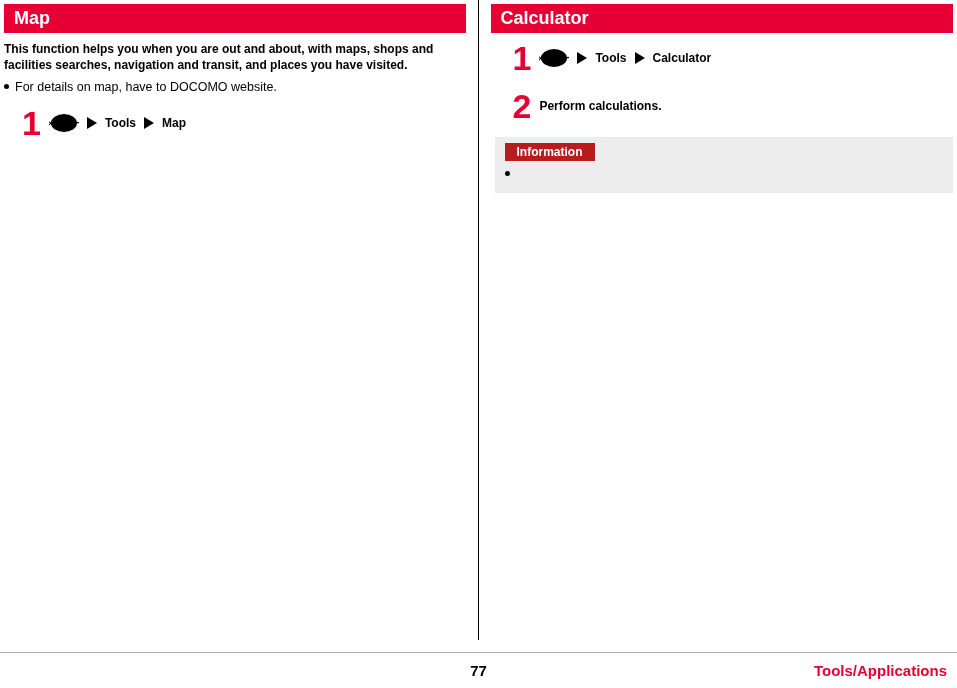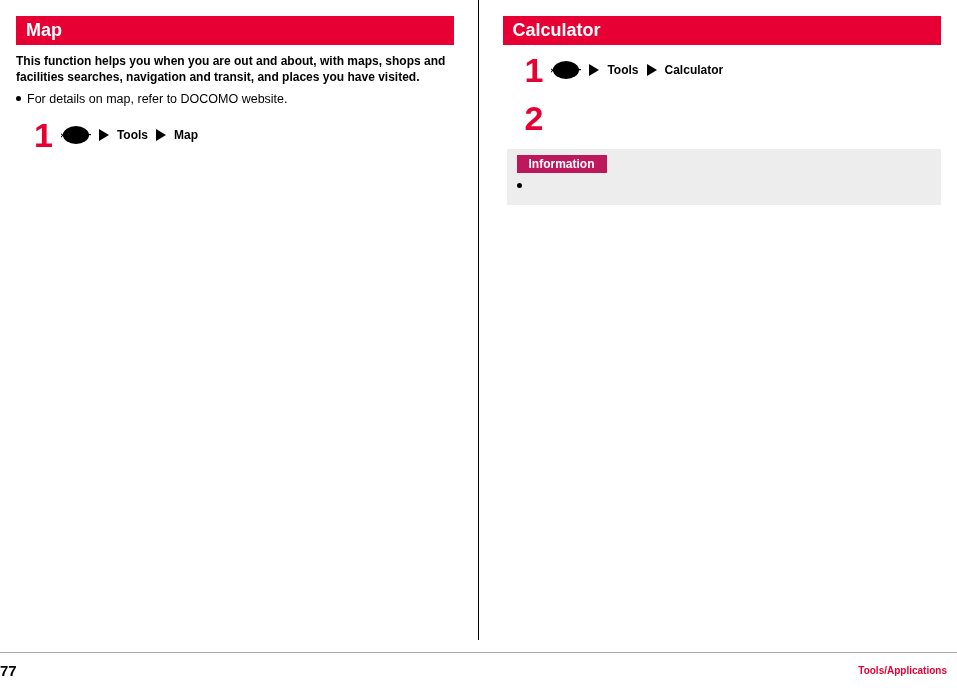--- a/index.html
+++ b/index.html
@@ -12,21 +12,21 @@
       font-size: 13px;
       color: #000;
     }
     .page {
       display: flex;
       width: 100%;
       height: 640px;
     }
     .col {
       width: 50%;
-      padding: 16px;
+      padding: 4px;
       position: relative;
     }
     .col-left { border-right: 1px solid #000; }
     .heading {
       background: #e60033;
       color: #fff;
       font-weight: bold;
       font-size: 18px;
       padding: 4px 10px;
       margin: 0 8px 8px 0;
@@ -90,21 +90,21 @@
       font-weight: bold;
       font-size: 12px;
     }
     .info-box {
       background: #ededed;
       padding: 6px 10px 10px 10px;
       margin-top: 6px;
     }
     .info-label {
       display: inline-block;
-      background: #be185d;
+      background: #b91c1c;
       color: #fff;
       font-weight: bold;
       font-size: 12px;
       padding: 2px 12px;
       margin-bottom: 4px;
     }
     .info-text {
       font-size: 12.5px;
       line-height: 1.4;
       padding-left: 12px;
@@ -112,46 +112,46 @@
     }
     .footer {
       position: absolute;
       bottom: 0;
       left: 0;
       width: 100%;
       height: 36px;
       border-top: 1px solid #aaa;
       display: flex;
       align-items: center;
-      justify-content: flex-start;
+      justify-content: center;
     }
     .page-num {
       font-weight: bold;
       font-size: 15px;
     }
     .footer-title {
       position: absolute;
       right: 10px;
       color: #e60033;
       font-weight: bold;
-      font-size: 10px;
+      font-size: 15px;
     }
   </style>
 </head>
 <body>
 
 <div class="page">
 
   <div class="col col-left">
     <div class="heading">Map</div>
     <div class="content">
       <p class="bold-text">This function helps you when you are out and about, with maps, shops and facilities searches, navigation and transit, and places you have visited.</p>
       <div class="bullet-line">
         <span class="dot"></span>
-        <span>For details on map, refer to DOCOMO website.</span>
+        <span>For details on map, have to DOCOMO website.</span>
       </div>
       <div class="step">
         <span class="step-num">1</span>
         <svg class="menu-icon" width="30" height="22" viewBox="0 0 30 22">
           <ellipse cx="15" cy="11" rx="13" ry="9"></ellipse>
           <text x="15" y="14" text-anchor="middle">メニュー</text>
         </svg>
         <span class="arrow"></span>
         <span class="step-label">Tools</span>
         <span class="arrow"></span>
@@ -169,20 +169,21 @@
           <ellipse cx="15" cy="11" rx="13" ry="9"></ellipse>
           <text x="15" y="14" text-anchor="middle">メニュー</text>
         </svg>
         <span class="arrow"></span>
         <span class="step-label">Tools</span>
         <span class="arrow"></span>
         <span class="step-label">Calculator</span>
       </div>
       <div class="step">
         <span class="step-num">2</span>
+        <span class="step-label">Perform calculations.</span>
       </div>
       <div class="info-box">
         <div class="info-label">Information</div>
         <div class="info-text">
           <span class="dot" style="display:inline-block;vertical-align:middle;margin-right:6px;margin-top:0;"></span>
         </div>
       </div>
     </div>
   </div>
 </div>

